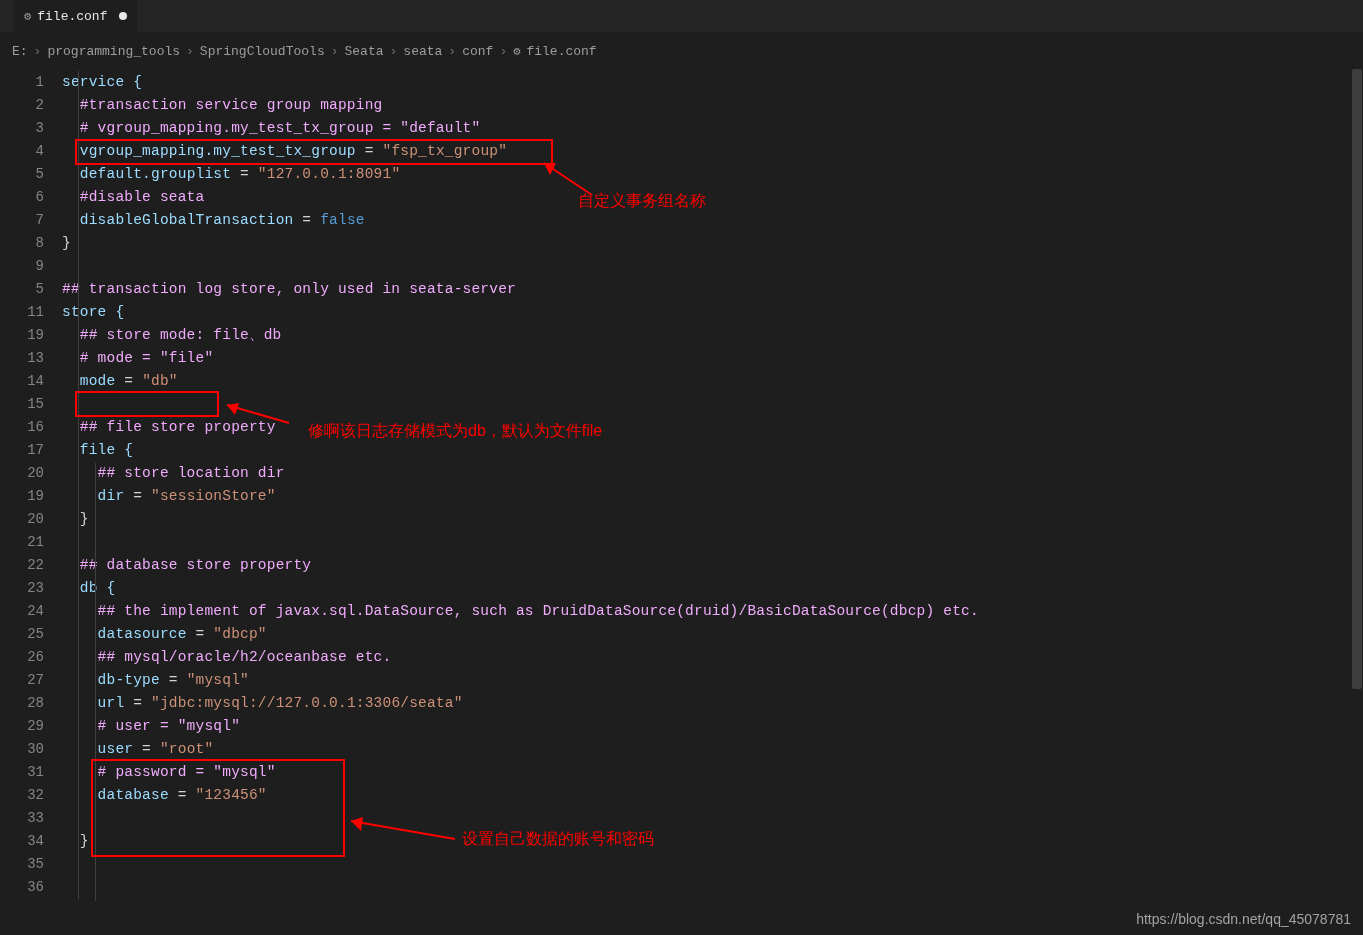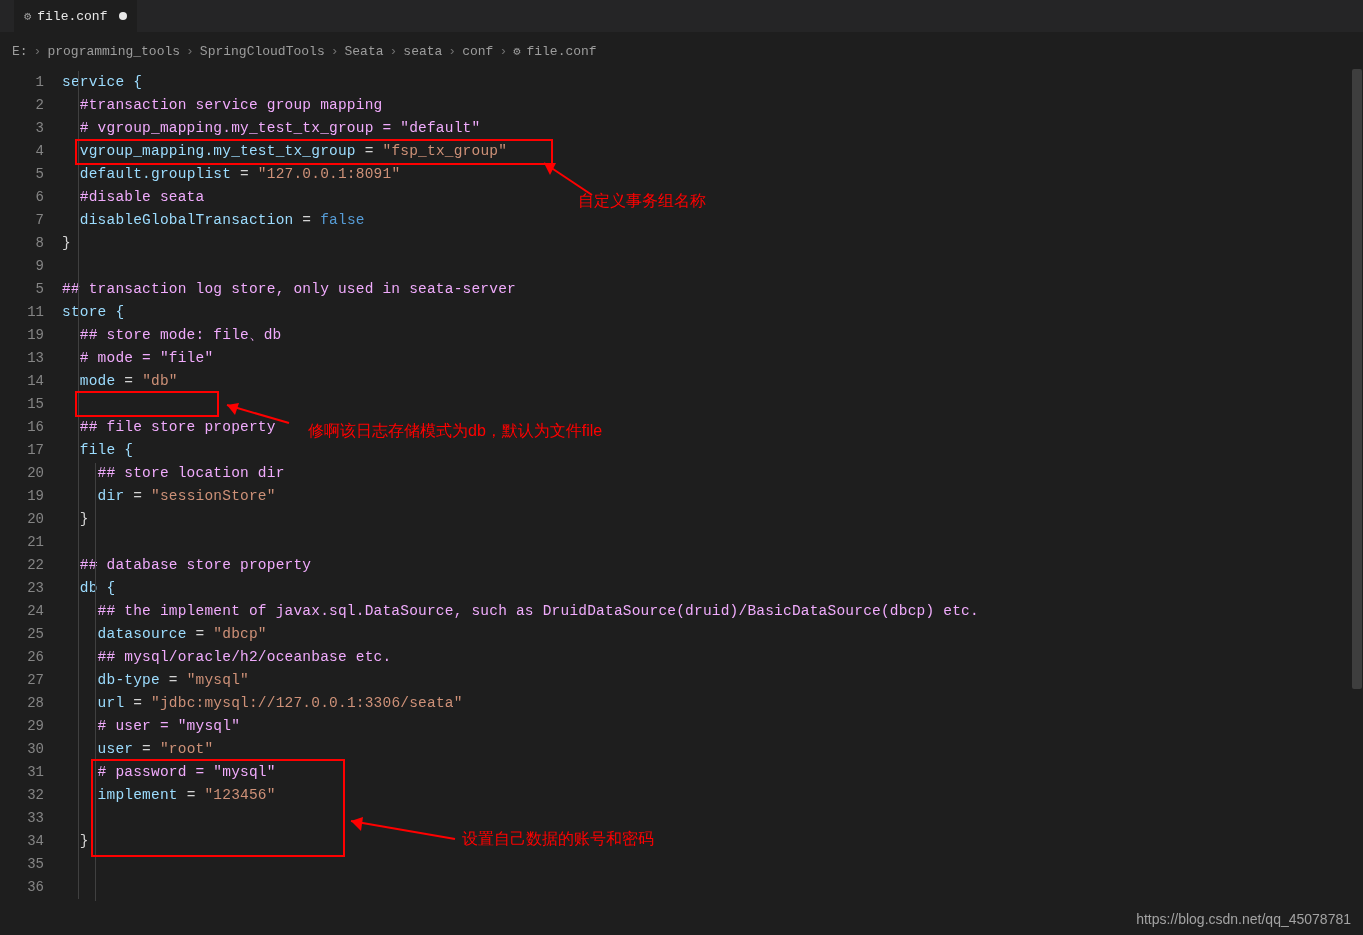--- a/index.html
+++ b/index.html
@@ -253,21 +253,21 @@
         <div class="line"><span class="tk-cmt">  ## database store property</span></div>
         <div class="line"><span class="tk-key">  db {</span></div>
         <div class="line"><span class="tk-cmt">    ## the implement of javax.sql.DataSource, such as DruidDataSource(druid)/BasicDataSource(dbcp) etc.</span></div>
         <div class="line"><span>    </span><span class="tk-key">datasource</span><span> = </span><span class="tk-str">"dbcp"</span></div>
         <div class="line"><span class="tk-cmt">    ## mysql/oracle/h2/oceanbase etc.</span></div>
         <div class="line"><span>    </span><span class="tk-key">db-type</span><span> = </span><span class="tk-str">"mysql"</span></div>
         <div class="line"><span>    </span><span class="tk-key">url</span><span> = </span><span class="tk-str">"jdbc:mysql://127.0.0.1:3306/seata"</span></div>
         <div class="line"><span class="tk-cmt">    # user = "mysql"</span></div>
         <div class="line"><span>    </span><span class="tk-key">user</span><span> = </span><span class="tk-str">"root"</span></div>
         <div class="line"><span class="tk-cmt">    # password = "mysql"</span></div>
-        <div class="line"><span>    </span><span class="tk-key">implement</span><span> = </span><span class="tk-str">"123456"</span></div>
+        <div class="line"><span>    </span><span class="tk-key">database</span><span> = </span><span class="tk-str">"123456"</span></div>
         <div class="line"><span></span></div>
         <div class="line"><span class="tk-brace">  }</span></div>
 
         <div class="hl" style="left:13px; top:70px; width:474px; height:22px;"></div>
         <div class="hl" style="left:13px; top:322px; width:140px; height:22px;"></div>
         <div class="hl" style="left:29px; top:690px; width:250px; height:94px;"></div>
 
         <svg class="arrow" style="left:470px; top:86px;" width="70" height="46">
           <line x1="60" y1="40" x2="12" y2="8"></line>
           <polygon points="12,8 24,8 18,20"></polygon>

